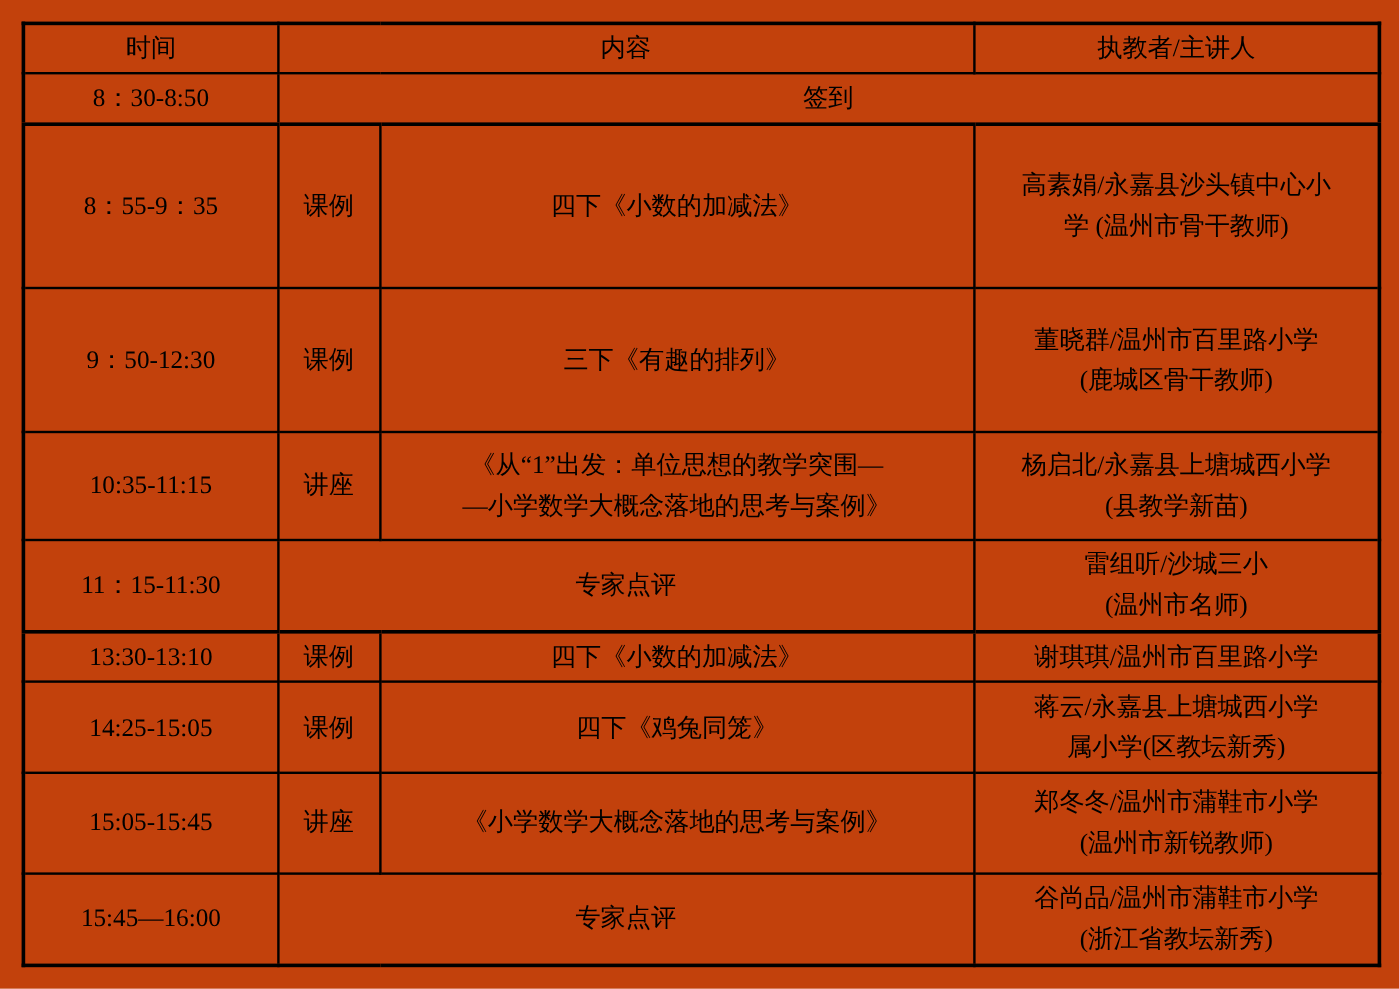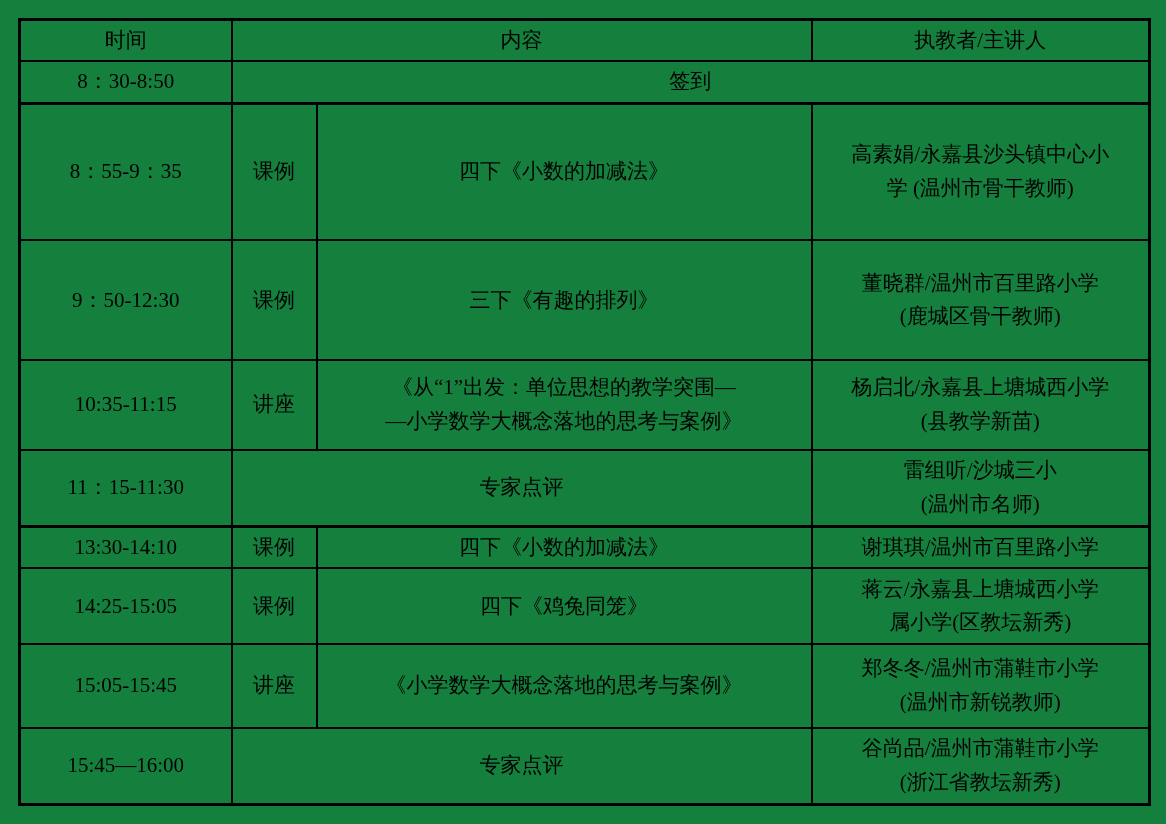--- a/index.html
+++ b/index.html
@@ -5,21 +5,21 @@
   html, body {
     margin: 0;
     padding: 0;
     background: #ffffff;
   }
   .page {
     width: 1166px;
     height: 824px;
     box-sizing: border-box;
     padding: 18px;
-    background: #15803d;
+    background: #c2410c;
   }
   table.schedule {
     border-collapse: collapse;
     table-layout: fixed;
     width: 1130px;
     height: 788px;
     font-family: "Liberation Serif", "DejaVu Serif", serif;
     font-size: 21px;
     color: #000000;
     border: 3px solid #000000;
@@ -94,21 +94,21 @@
 
       <tr style="height:72px;">
         <td>11：15-11:30</td>
         <td colspan="2">专家点评</td>
         <td>雷组听/沙城三小
 (温州市名师)</td>
       </tr>
 
 
       <tr class="bt3" style="height:38px;">
-        <td>13:30-14:10</td>
+        <td>13:30-13:10</td>
         <td>课例</td>
         <td>四下《小数的加减法》</td>
         <td>谢琪琪/温州市百里路小学</td>
       </tr>
 
       <tr style="height:67px;">
         <td>14:25-15:05</td>
         <td>课例</td>
         <td>四下《鸡兔同笼》</td>
         <td>蒋云/永嘉县上塘城西小学

